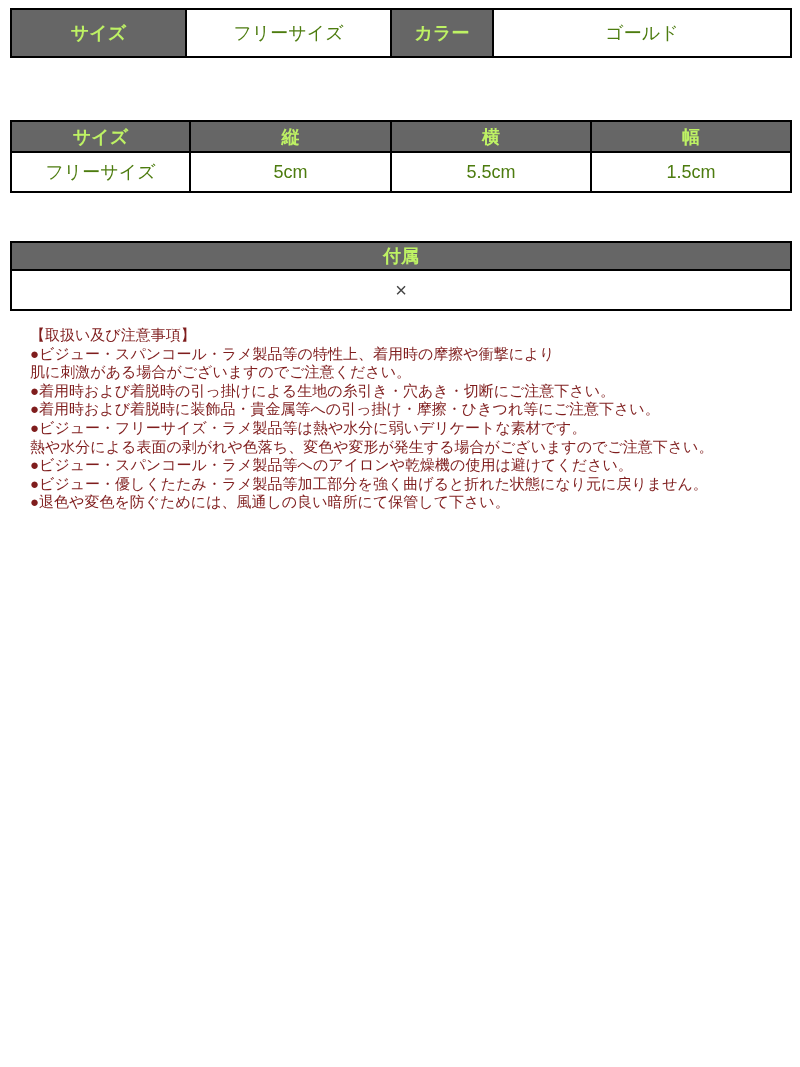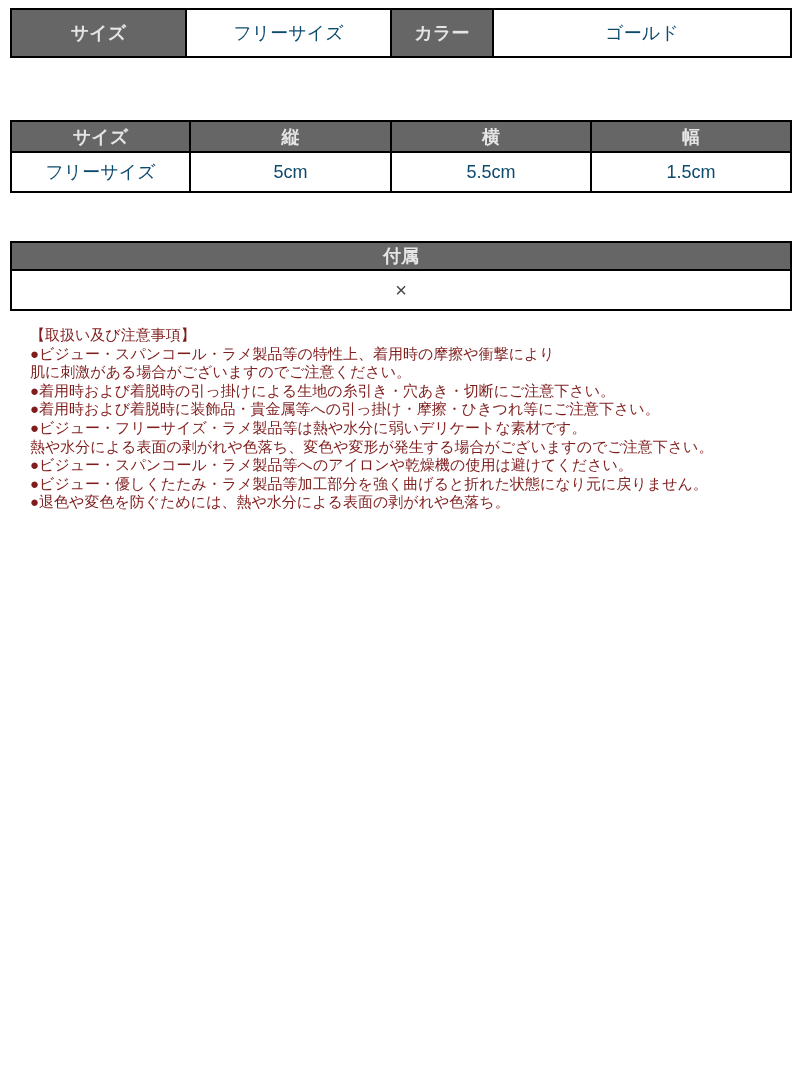--- a/index.html
+++ b/index.html
@@ -22,27 +22,27 @@
     position: absolute;
     left: 10px;
     width: 780px;
   }
   td, th {
     border: 2px solid #000000;
     text-align: center;
     vertical-align: middle;
     padding: 0;
     font-size: 18px;
-    color: #0c4a6e;
+    color: #4d7c0f;
     overflow: hidden;
     white-space: nowrap;
   }
   th.hdr, td.hdr {
     background: #666666;
-    color: #e5e5e5;
+    color: #bef264;
     font-weight: bold;
   }
   
   .table-spec { top: 8px; }
   .table-spec tr { height: 48px; }
   
   .table-size { top: 120px; }
   .table-size tr.head-row { height: 31px; }
   .table-size tr.data-row { height: 40px; }
   
@@ -125,16 +125,16 @@
   <div class="notes">
     <div>【取扱い及び注意事項】</div>
     <div>●ビジュー・スパンコール・ラメ製品等の特性上、着用時の摩擦や衝撃により</div>
     <div>肌に刺激がある場合がございますのでご注意ください。</div>
     <div>●着用時および着脱時の引っ掛けによる生地の糸引き・穴あき・切断にご注意下さい。</div>
     <div>●着用時および着脱時に装飾品・貴金属等への引っ掛け・摩擦・ひきつれ等にご注意下さい。</div>
     <div>●ビジュー・フリーサイズ・ラメ製品等は熱や水分に弱いデリケートな素材です。</div>
     <div>熱や水分による表面の剥がれや色落ち、変色や変形が発生する場合がございますのでご注意下さい。</div>
     <div>●ビジュー・スパンコール・ラメ製品等へのアイロンや乾燥機の使用は避けてください。</div>
     <div>●ビジュー・優しくたたみ・ラメ製品等加工部分を強く曲げると折れた状態になり元に戻りません。</div>
-    <div>●退色や変色を防ぐためには、熱や水分による表面の剥がれや色落ち。</div>
+    <div>●退色や変色を防ぐためには、風通しの良い暗所にて保管して下さい。</div>
   </div>
 
 </div>
 
 </body></html>

